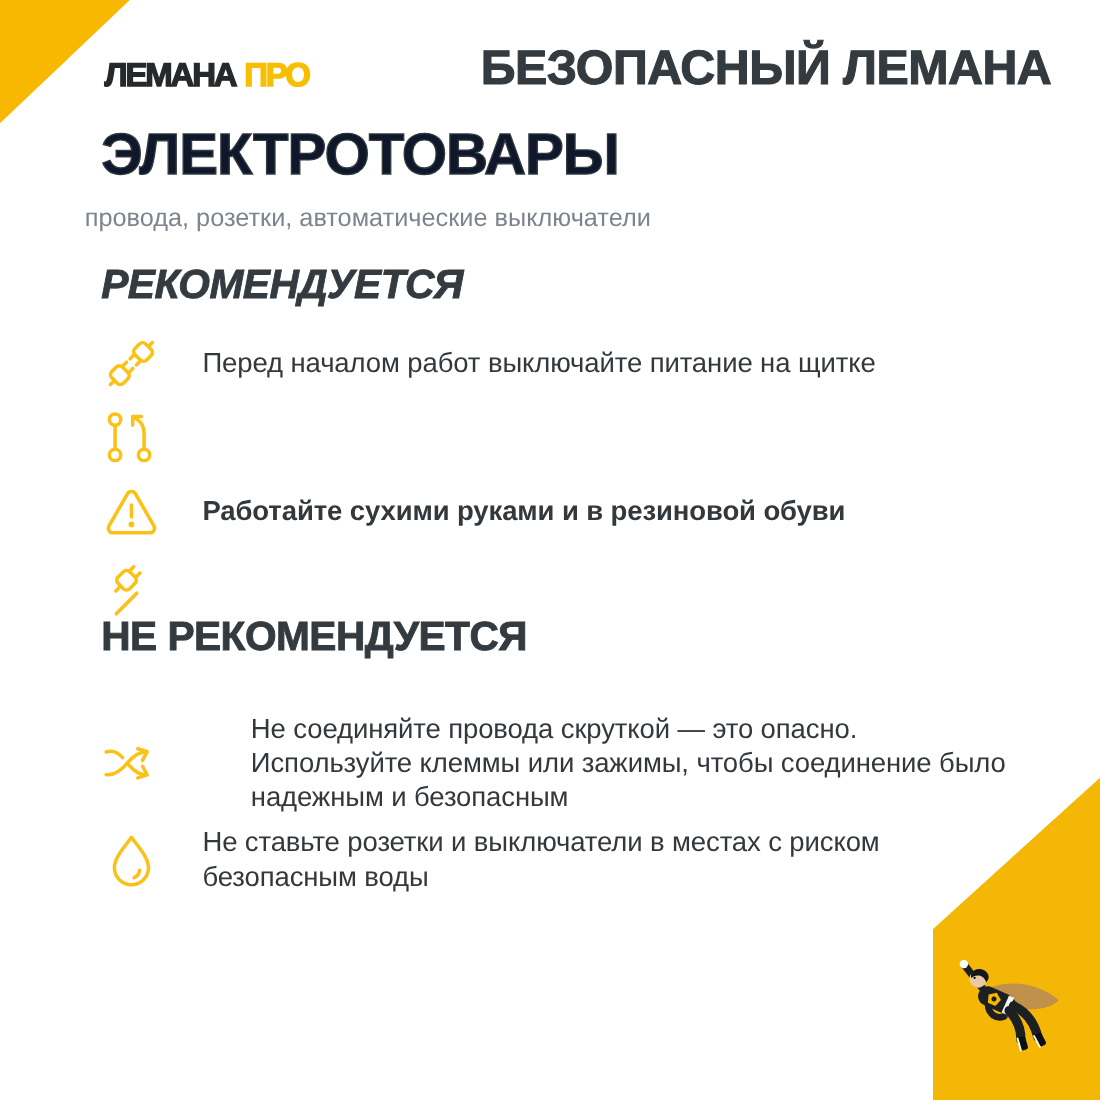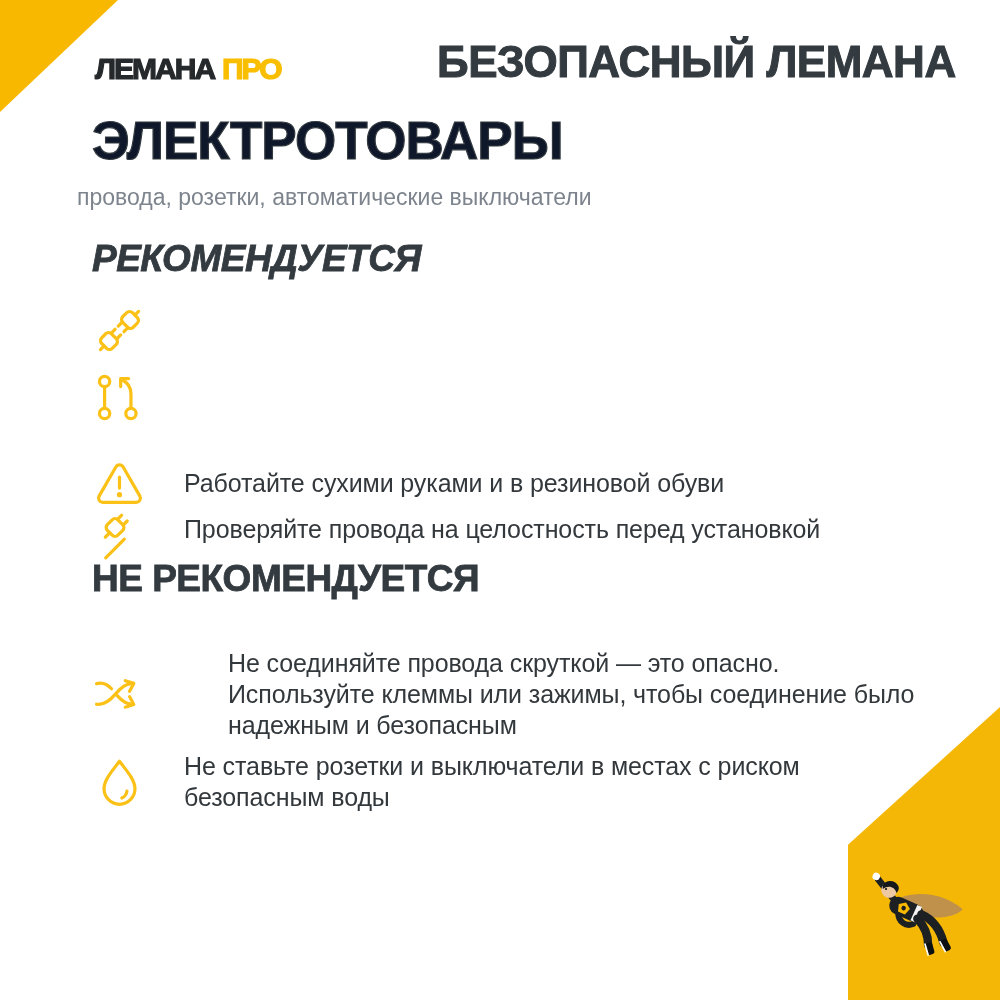--- a/index.html
+++ b/index.html
@@ -43,21 +43,21 @@
   }
   .sh1{top:240px;font-style:italic;} .sh2{top:560px;}
   
   .item{position:absolute;left:92px;display:flex;align-items:center;}
   .icon-box{width:55px;height:55px;flex:0 0 55px;display:flex;align-items:center;justify-content:center;}
   .icon-box svg{width:55px;height:55px;overflow:visible;}
   .item-text{
     margin-left:37px;font-size:25px;line-height:31px;color:#33383C;
     white-space:pre-line;letter-spacing:-0.1px;
   }
-  .i1{top:303px;} .i2{top:370px;} .i3{top:456px;} .i4{top:502px;}
+  .i1{top:303px;} .i2{top:370px;} .i3{top:438px;font-weight:bold;} .i4{top:502px;}
   .i5{top:648px;gap:44px;} .i6{top:751px;}
   .yic{stroke:#FBC117;fill:none;stroke-width:2.8;stroke-linecap:round;stroke-linejoin:round;}
 </style>
 </head>
 <body>
 
 <div class="corner-tl"></div>
 
 <div class="logo"><span>ЛЕМАНА</span><span class="pro">ПРО</span></div>
 
@@ -76,20 +76,21 @@
         <line x1="17" y1="20.5" x2="22" y2="20.5"></line>
         <line x1="17" y1="27.5" x2="22" y2="27.5"></line>
         <line x1="5" y1="24" x2="0.5" y2="24"></line>
         <rect x="31" y="17.5" width="12" height="13" rx="3.5"></rect>
         <line x1="31" y1="20.5" x2="26" y2="20.5"></line>
         <line x1="31" y1="27.5" x2="26" y2="27.5"></line>
         <line x1="43" y1="24" x2="47.5" y2="24"></line>
       </g>
     </svg>
   </div>
+  <div class="item-text">Перед началом работ выключайте питание на щитке</div>
 </div>
 
 <div class="item i2">
   <div class="icon-box">
     <svg viewBox="0 0 48 48" class="yic">
       <circle cx="11" cy="10" r="4.5"></circle>
       <line x1="11" y1="14.5" x2="11" y2="33.5"></line>
       <circle cx="11" cy="38" r="4.5"></circle>
       <circle cx="34" cy="38" r="4.5"></circle>
       <path d="M34,33.5 V21 C34,14 30.5,10.5 26,8.5"></path>
@@ -114,21 +115,20 @@
     <svg viewBox="0 0 48 48" class="yic">
       <g transform="rotate(-45 24 24)">
         <rect x="16" y="13.5" width="13" height="13" rx="3.5"></rect>
         <line x1="29" y1="16.5" x2="34" y2="16.5"></line>
         <line x1="29" y1="23.5" x2="34" y2="23.5"></line>
         <line x1="16" y1="20" x2="10.5" y2="20"></line>
         <line x1="21" y1="33" x2="-2" y2="33"></line>
       </g>
     </svg>
   </div>
-  <div class="item-text">Проверяйте провода на целостность перед установкой</div>
 </div>
 
 <div class="section-heading sh2">НЕ РЕКОМЕНДУЕТСЯ</div>
 
 <div class="item i5">
   <div class="icon-box">
     <svg viewBox="0 0 48 48" class="yic">
       <path d="M4,14.5 C9,13 13.5,15 17,19"></path>
       <path d="M22,25 C26.5,30 30.5,32.5 35,32.5"></path>
       <path d="M4,32.5 C10,33.5 16,29 21,23 C26,17 30,14.5 35,14.5"></path>

